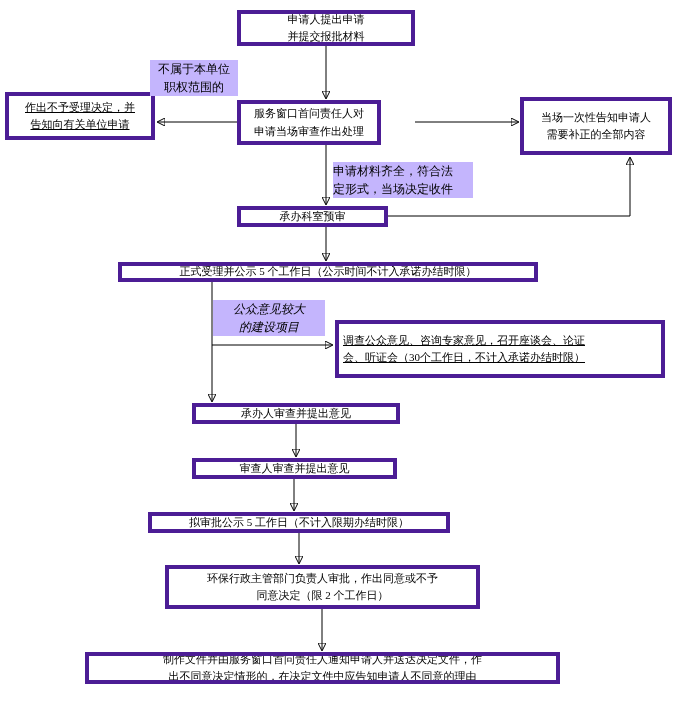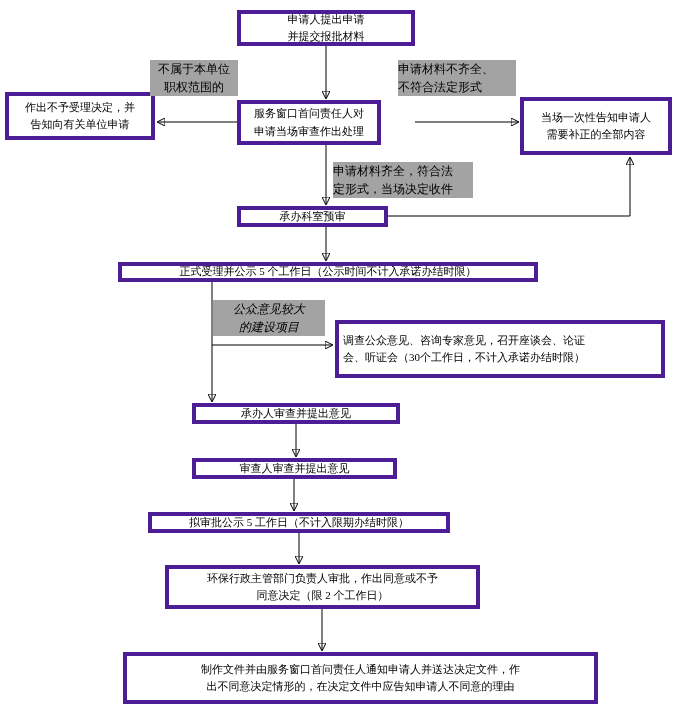--- a/index.html
+++ b/index.html
@@ -13,24 +13,24 @@
   svg.connectors { position:absolute; left:0; top:0; }
   svg.connectors line, svg.connectors path {
     stroke:#000; stroke-width:1; fill:none;
   }
   .node {
     position:absolute; border:4px solid #4c1d95; background:#fff;
     display:flex; align-items:center; justify-content:center;
     text-align:center; font-size:11px; line-height:1.55;
     white-space:pre-line; padding:1px 4px; overflow:hidden;
   }
-  .node.align-left { justify-content:flex-start; text-align:left; }
+  .node.align-left { justify-content:flex-start; text-align:left;text-decoration:underline; }
   .lbl {
     position:absolute; font-size:12px; line-height:1.5;
-    white-space:pre-line; text-align:center; background:#a3a3a3;
+    white-space:pre-line; text-align:center; background:#c4b5fd;
   }
   .lbl.align-left { text-align:left; }
 </style>
 </head>
 <body>
 
 <div class="canvas">
 
   <svg class="connectors" width="678" height="718">
     <defs>
@@ -60,21 +60,21 @@
     <line x1="294" y1="479" x2="294" y2="510" marker-end="url(#ah)"></line>
 
     <line x1="299" y1="533" x2="299" y2="563" marker-end="url(#ah)"></line>
 
     <line x1="322" y1="609" x2="322" y2="650" marker-end="url(#ah)"></line>
   </svg>
 
   <div class="node" style="left:237px; top:10px;  width:178px; height:36px;">申请人提出申请
 并提交报批材料</div>
 
-  <div class="node" style="left:5px;   top:92px;  width:150px; height:48px;">作出不予受理决定，并
+  <div class="node" style="left:5px;   top:92px;  width:150px; height:48px;text-decoration:underline;">作出不予受理决定，并
 告知向有关单位申请</div>
 
   <div class="node" style="left:237px; top:100px; width:144px; height:45px;">服务窗口首问责任人对
 申请当场审查作出处理</div>
 
   <div class="node" style="left:520px; top:97px;  width:152px; height:58px;">当场一次性告知申请人
 需要补正的全部内容</div>
 
   <div class="node" style="left:237px; top:206px; width:151px; height:21px;">承办科室预审</div>
 
@@ -85,28 +85,26 @@
 
   <div class="node" style="left:192px; top:403px; width:208px; height:21px;text-align:center;">承办人审查并提出意见</div>
 
   <div class="node" style="left:192px; top:458px; width:205px; height:21px;">审查人审查并提出意见</div>
 
   <div class="node" style="left:148px; top:512px; width:302px; height:21px;">拟审批公示 5 工作日（不计入限期办结时限）</div>
 
   <div class="node" style="left:165px; top:565px; width:315px; height:44px;">环保行政主管部门负责人审批，作出同意或不予
 同意决定（限 2 个工作日）</div>
 
-  <div class="node" style="left:85px;  top:652px; width:475px; height:52px;margin-left:38px;">制作文件并由服务窗口首问责任人通知申请人并送达决定文件，作
+  <div class="node" style="left:85px;  top:652px; width:475px; height:32px;">制作文件并由服务窗口首问责任人通知申请人并送达决定文件，作
 出不同意决定情形的，在决定文件中应告知申请人不同意的理由</div>
 
   <div class="lbl" style="left:150px; top:60px; width:88px;">不属于本单位
 职权范围的</div>
 
-  <div class="lbl align-left" style="left:398px; top:60px; width:118px;">申请材料不齐全、
-不符合法定形式</div>
 
   <div class="lbl align-left" style="left:333px; top:162px; width:140px;">申请材料齐全，符合法
 定形式，当场决定收件</div>
 
   <div class="lbl" style="left:213px; top:300px; width:112px;font-style:italic;">公众意见较大
 的建设项目</div>
 
 </div>
 
 </body></html>

